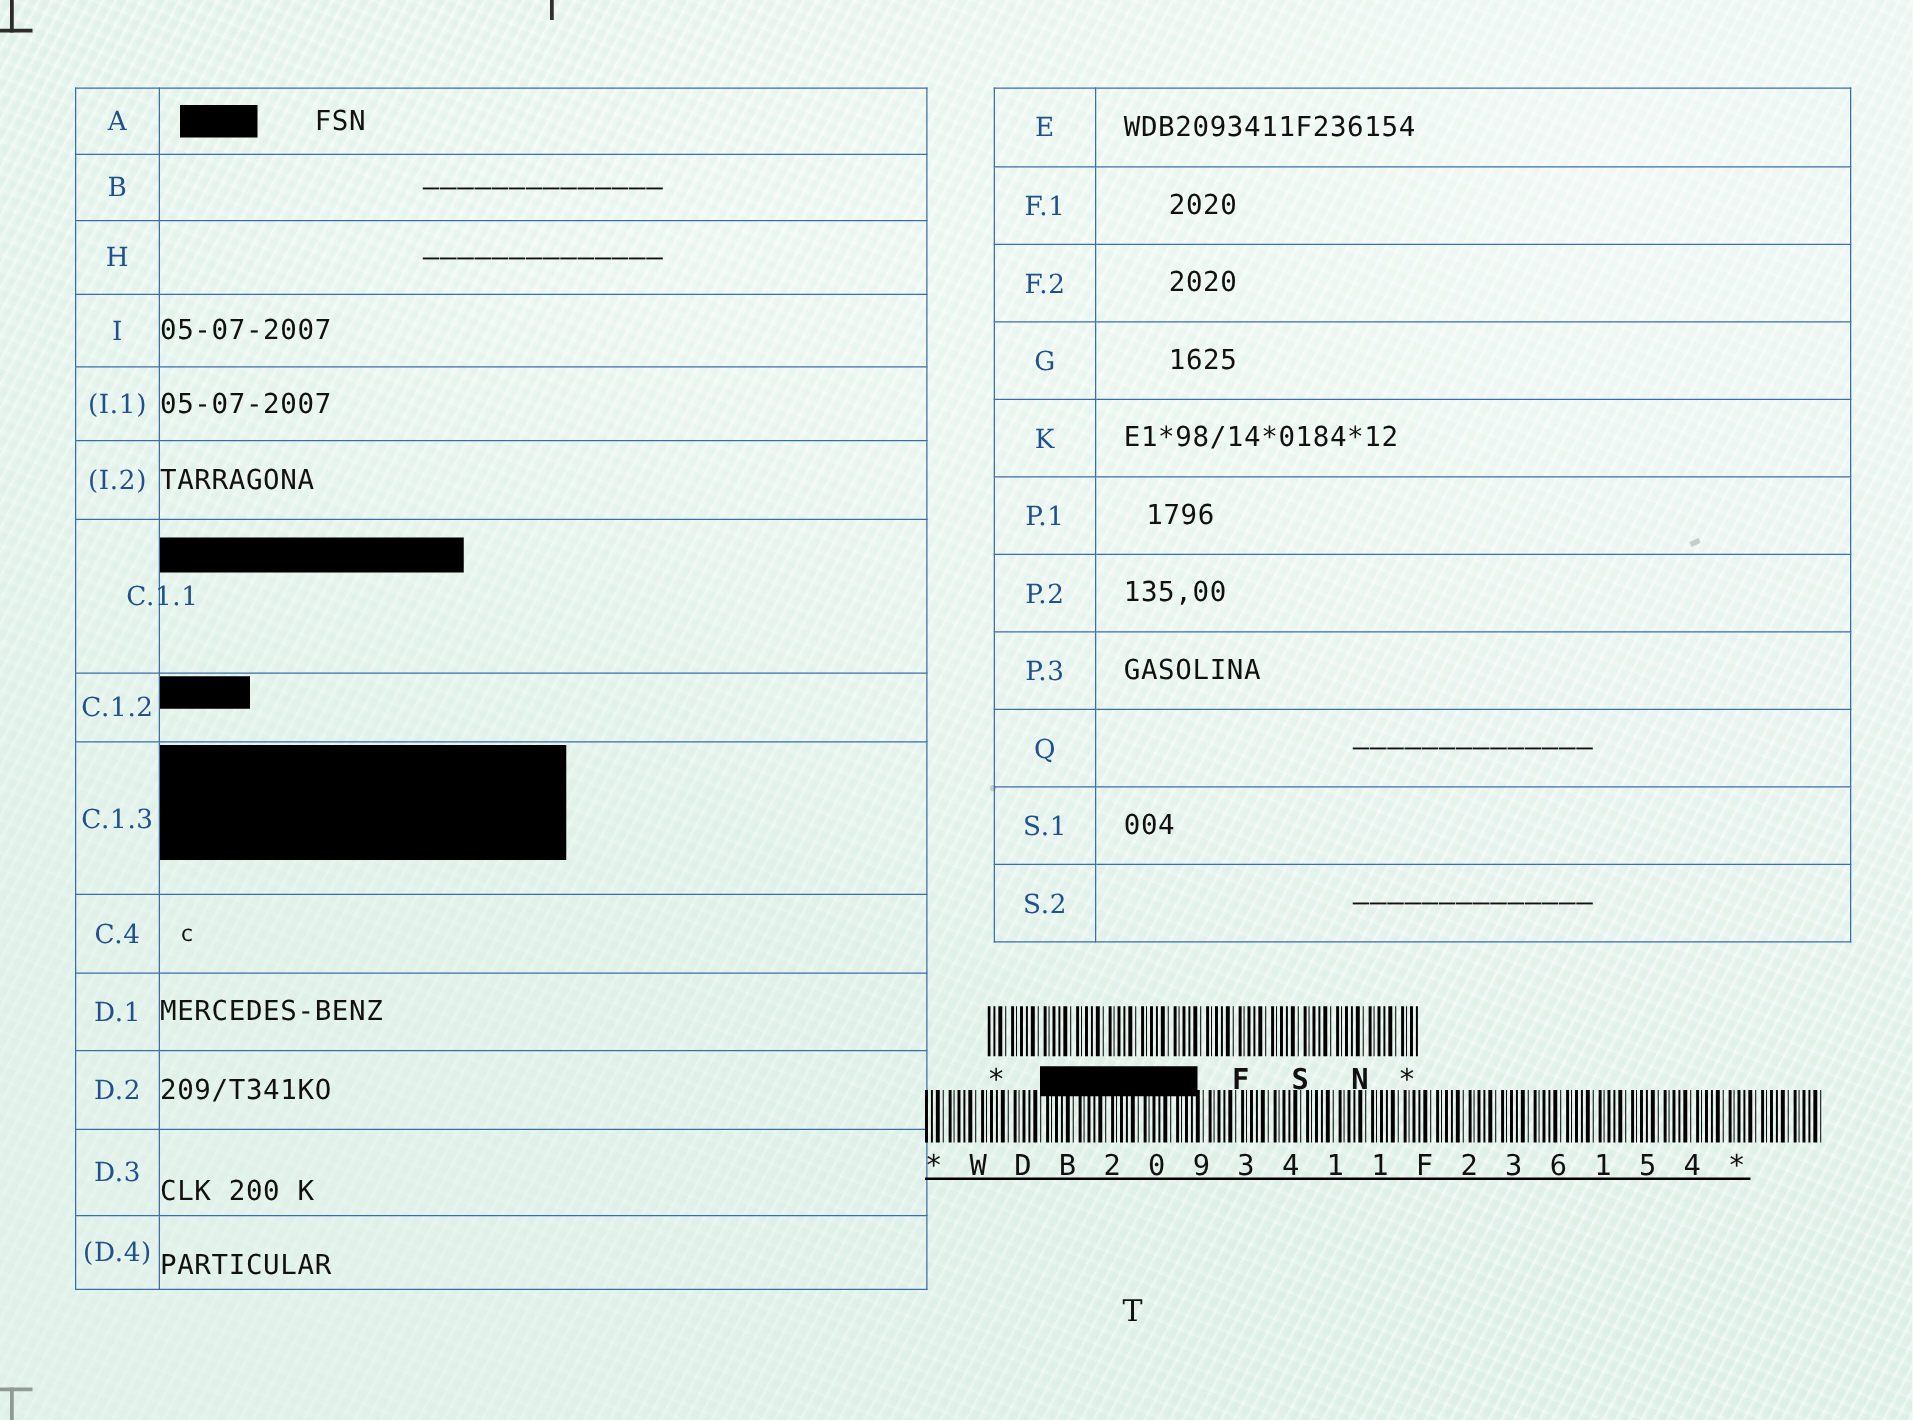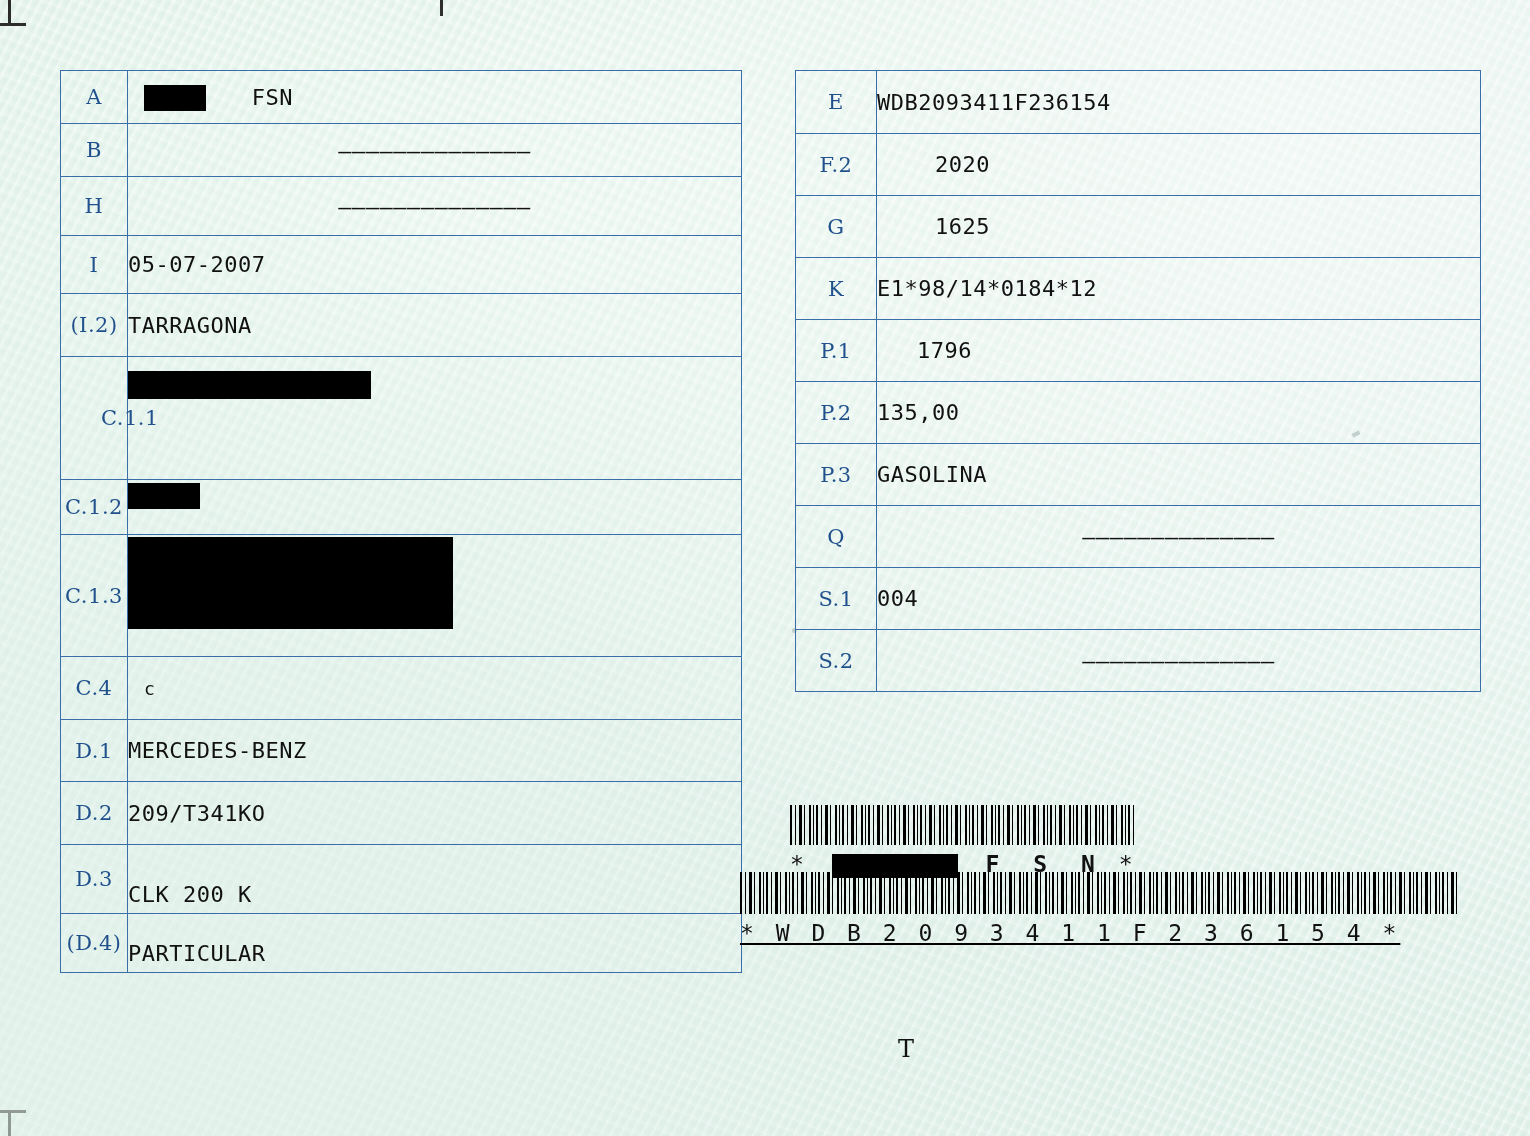--- a/index.html
+++ b/index.html
@@ -74,20 +74,21 @@
     font-size: 22px;
     letter-spacing: 0.5px;
     padding-left: 8px;
     white-space: nowrap;
   }
   td.val.center {
     text-align: center;
     padding-left: 0;
   }
   td.val.pad-left-lg {
+    padding-left: 22px;
   }
   td.val.pad-left-md {
     padding-left: 16px;
   }
   .redaction {
     display: inline-block;
     background: #000000;
     vertical-align: middle;
   }
   .val-inline {
@@ -180,20 +181,24 @@
         </tr>
         <tr>
           <td class="code" style="height:58px;">H</td>
           <td class="val center dashline">——————————————</td>
         </tr>
         <tr>
           <td class="code" style="height:57px;">I</td>
           <td class="val">05-07-2007</td>
         </tr>
         <tr>
+          <td class="code" style="height:58px;">(I.1)</td>
+          <td class="val">05-07-2007</td>
+        </tr>
+        <tr>
           <td class="code" style="height:62px;">(I.2)</td>
           <td class="val">TARRAGONA</td>
         </tr>
         <tr>
           <td class="code" style="height:122px;padding-left:40px;">C.1.1</td>
           <td class="val" style="vertical-align:top; padding-top:14px;">
             <span class="redaction" style="width:243px;height:28px;"></span>
           </td>
         </tr>
         <tr>
@@ -231,20 +236,24 @@
       </tbody>
     </table>
   </div>
 
   <div class="sheet" id="right-table">
     <table class="fields">
       <tbody>
         <tr>
           <td class="code" style="height:62px;">E</td>
           <td class="val pad-left-lg">WDB2093411F236154</td>
+        </tr>
+        <tr>
+          <td class="code" style="height:61px;">F.1</td>
+          <td class="val" style="padding-left:58px;">2020</td>
         </tr>
         <tr>
           <td class="code" style="height:61px;text-align:center;">F.2</td>
           <td class="val" style="padding-left:58px;">2020</td>
         </tr>
         <tr>
           <td class="code" style="height:61px;">G</td>
           <td class="val" style="padding-left:58px;">1625</td>
         </tr>
         <tr>

